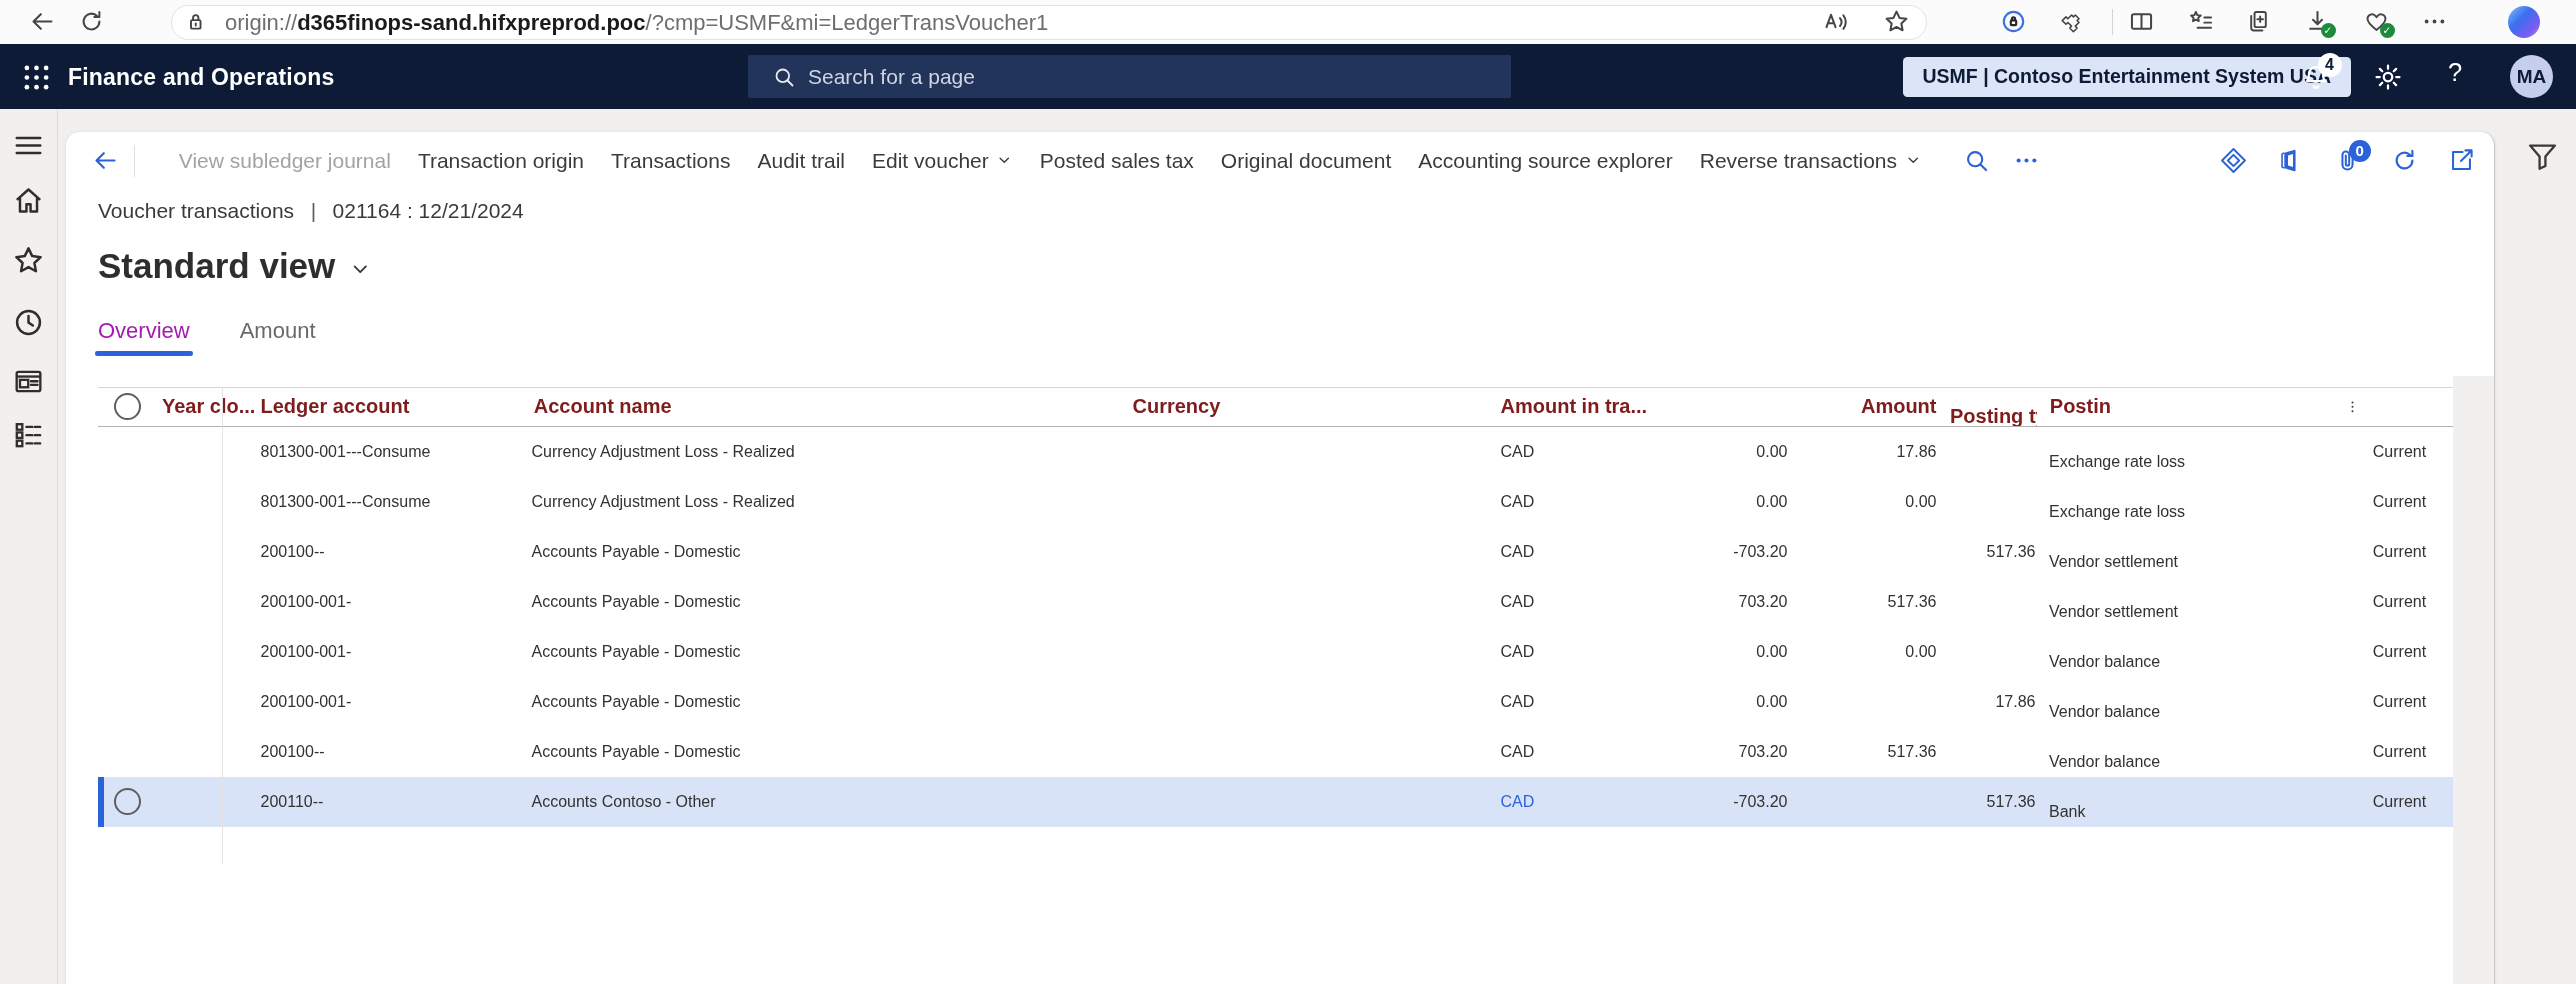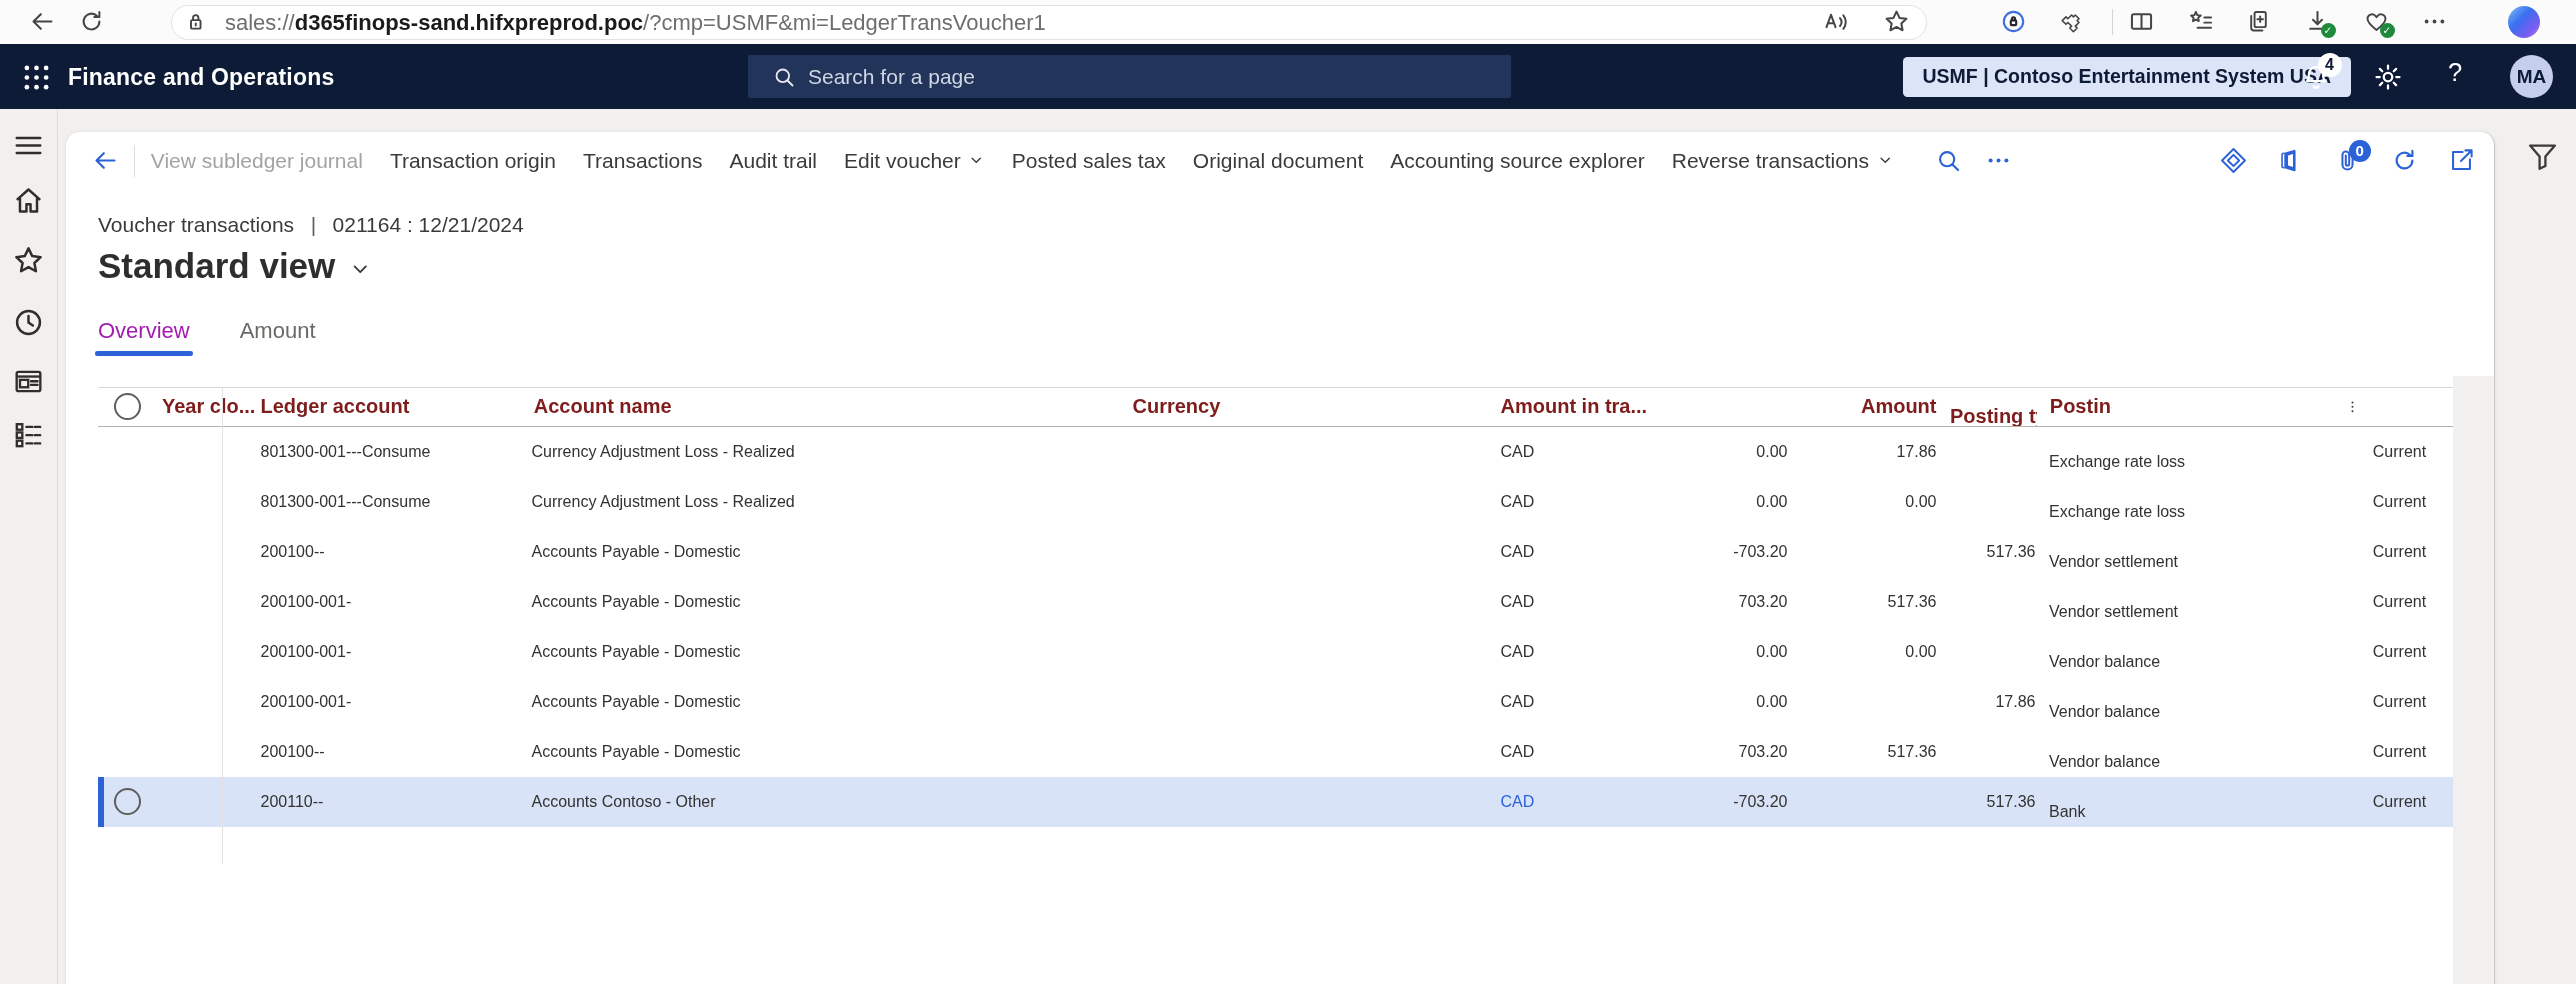--- a/index.html
+++ b/index.html
@@ -51,34 +51,34 @@
   .panel { position:absolute; left:66px; top:22.5px; width:2429px; height:853px; background:#ffffff;
     border-radius:13.5px 13.5px 0 0; box-shadow:0 0.8px 3.8px rgba(0,0,0,.09); border-right:0.8px solid #c9c7c5; }
   .right-gutter-ic { position:absolute; left:2525px; top:30px; width:35px; height:35px; color:#3b3a39; }
   .right-gutter-ic svg { width:100%; height:100%; }
 
   
   .action-bar { display:flex; align-items:center; height:58px; padding-left:25.5px; font-size:21px; color:#3c3b39; }
   .ab-back { width:27px; height:27px; color:#2b62d8; flex:0 0 auto; }
   .ab-back svg { width:100%; height:100%; }
   .ab-sep { width:0.8px; height:32px; background:#e1dfdd; margin:0 16.5px 0 15px; flex:0 0 auto; }
-  .ab-items { display:flex; align-items:center; gap:27px; white-space:nowrap; }
+  .ab-items { display:flex; align-items:center; gap:27px; white-space:nowrap;margin-left:28px; }
   .ab-item { display:flex; align-items:center; gap:7.5px; cursor:default; }
   .ab-item.disabled { color:#a5a3a1; }
   .ab-item svg.chev { width:16.5px; height:16.5px; color:#3c3b39; }
   .ab-ic { width:27px; height:27px; color:#2b62d8; position:relative; flex:0 0 auto; }
   .ab-ic svg { width:100%; height:100%; }
   .ab-search { margin-left:42px; }
   .ab-more { margin-left:22.5px; }
   .ab-right { display:flex; align-items:center; gap:30px; margin-left:auto; padding-right:19.5px; }
   .clip-badge { position:absolute; right:-10.5px; top:-7.5px; min-width:22.5px; height:22.5px; border-radius:11.3px;
     background:#2b62d8; color:#fff; font-size:15px; font-weight:700; text-align:center; line-height:22.5px; }
 
   
-  .breadcrumb { position:absolute; left:32px; top:81px; font-size:21px; color:#3b3a38; display:flex; gap:16.5px; }
+  .breadcrumb { position:absolute; left:32px; top:67px; font-size:21px; color:#3b3a38; display:flex; gap:16.5px; }
   .bc-sep { color:#605e5c; }
   .view-title { position:absolute; left:32px; top:114px; font-size:35px; font-weight:700; color:#2f2e2c;
     display:flex; align-items:center; gap:13.5px; }
   .view-title svg { width:22.5px; height:22.5px; color:#3b3a39; margin-top:7.5px; }
   .tabs { position:absolute; left:32px; top:186px; display:flex; gap:50px; font-size:22px; }
   .tab { padding-bottom:12px; color:#6b6966; position:relative; }
   .tab.active { color:#a21caf; }
   .tab.active::after { content:""; position:absolute; left:-3px; right:-3px; bottom:0; height:4.5px;
     background:#2b62d8; border-radius:2.3px; }
 
@@ -117,21 +117,21 @@
   <span class="b-ic" style="left:78px">
     <svg viewBox="0 0 24 24" fill="none" stroke="currentColor" stroke-width="1.8" stroke-linecap="round" stroke-linejoin="round">
         <path d="M19 12a7 7 0 1 1-2.05-4.95M19 3.5V8h-4.5"></path>
       </svg></span>
   <div class="url-pill"></div>
   <span class="b-ic" style="left:183px;top:9px;width:25.5px;height:25.5px">
     <svg viewBox="0 0 24 24" fill="none" stroke="currentColor" stroke-width="1.8" stroke-linecap="round">
         <rect x="7.5" y="10.5" width="9" height="8" rx="1.2"></rect>
         <path d="M9.5 10.5V8.3a2.5 2.5 0 0 1 5 0v2.2M12 13.5v2"></path>
       </svg></span>
-  <div class="url-text"><span>sales://</span><b>d365finops-sand.hifxpreprod.poc</b><span>/?cmp=USMF&amp;mi=LedgerTransVoucher1</span></div>
+  <div class="url-text"><span>origin://</span><b>d365finops-sand.hifxpreprod.poc</b><span>/?cmp=USMF&amp;mi=LedgerTransVoucher1</span></div>
   <span class="b-ic" style="left:1822px">
     <svg viewBox="0 0 24 24" fill="none" stroke="currentColor" stroke-width="1.8" stroke-linecap="round" stroke-linejoin="round">
         <path d="M4 17 8 6l4 11M5.3 13.5h5.4M16 9a5.5 5.5 0 0 1 0 7M19 6.5a9.5 9.5 0 0 1 0 12"></path>
       </svg></span>
   <span class="b-ic" style="left:1883px">
     <svg viewBox="0 0 24 24" fill="none" stroke="currentColor" stroke-width="1.8" stroke-linejoin="round">
         <path d="M12 3.2 14.7 8.8l6.1.8-4.5 4.2 1.1 6-5.4-3-5.4 3 1.1-6L3.2 9.6l6.1-.8Z"></path>
       </svg></span>
   <span class="b-ic" style="left:2000px;color:#4170e0">
     <svg viewBox="0 0 24 24" fill="none" stroke="currentColor" stroke-width="1.9">

